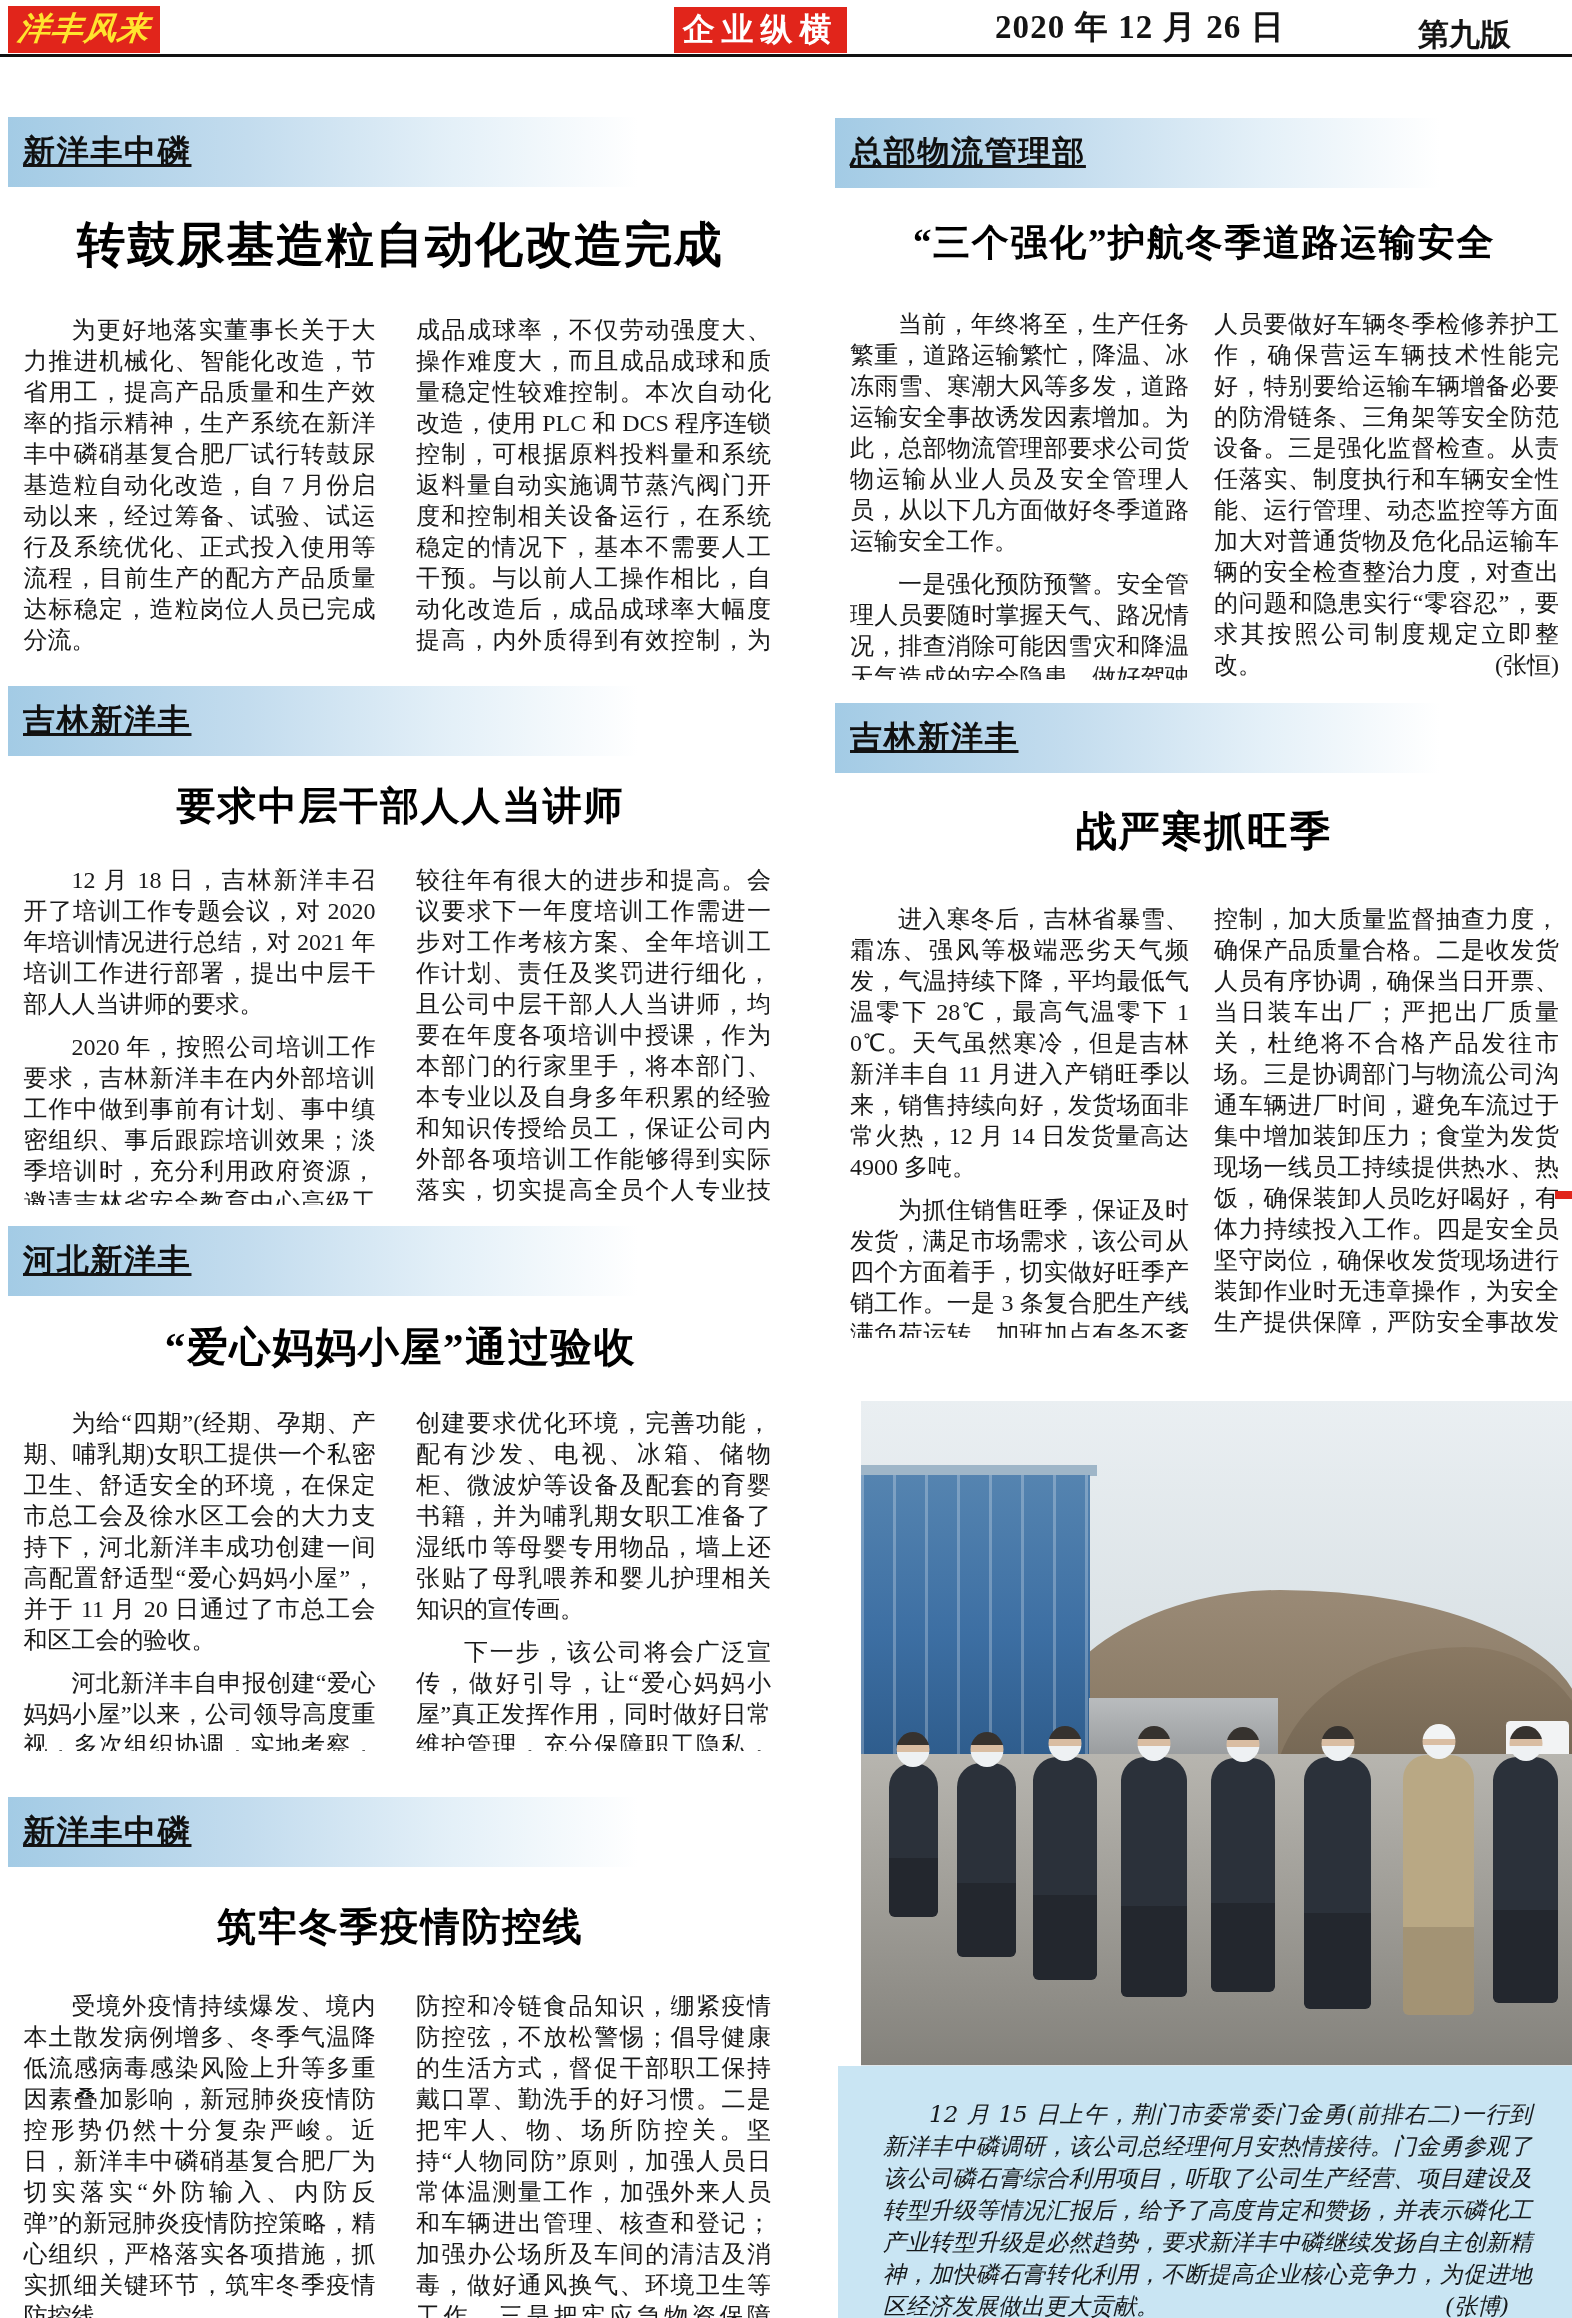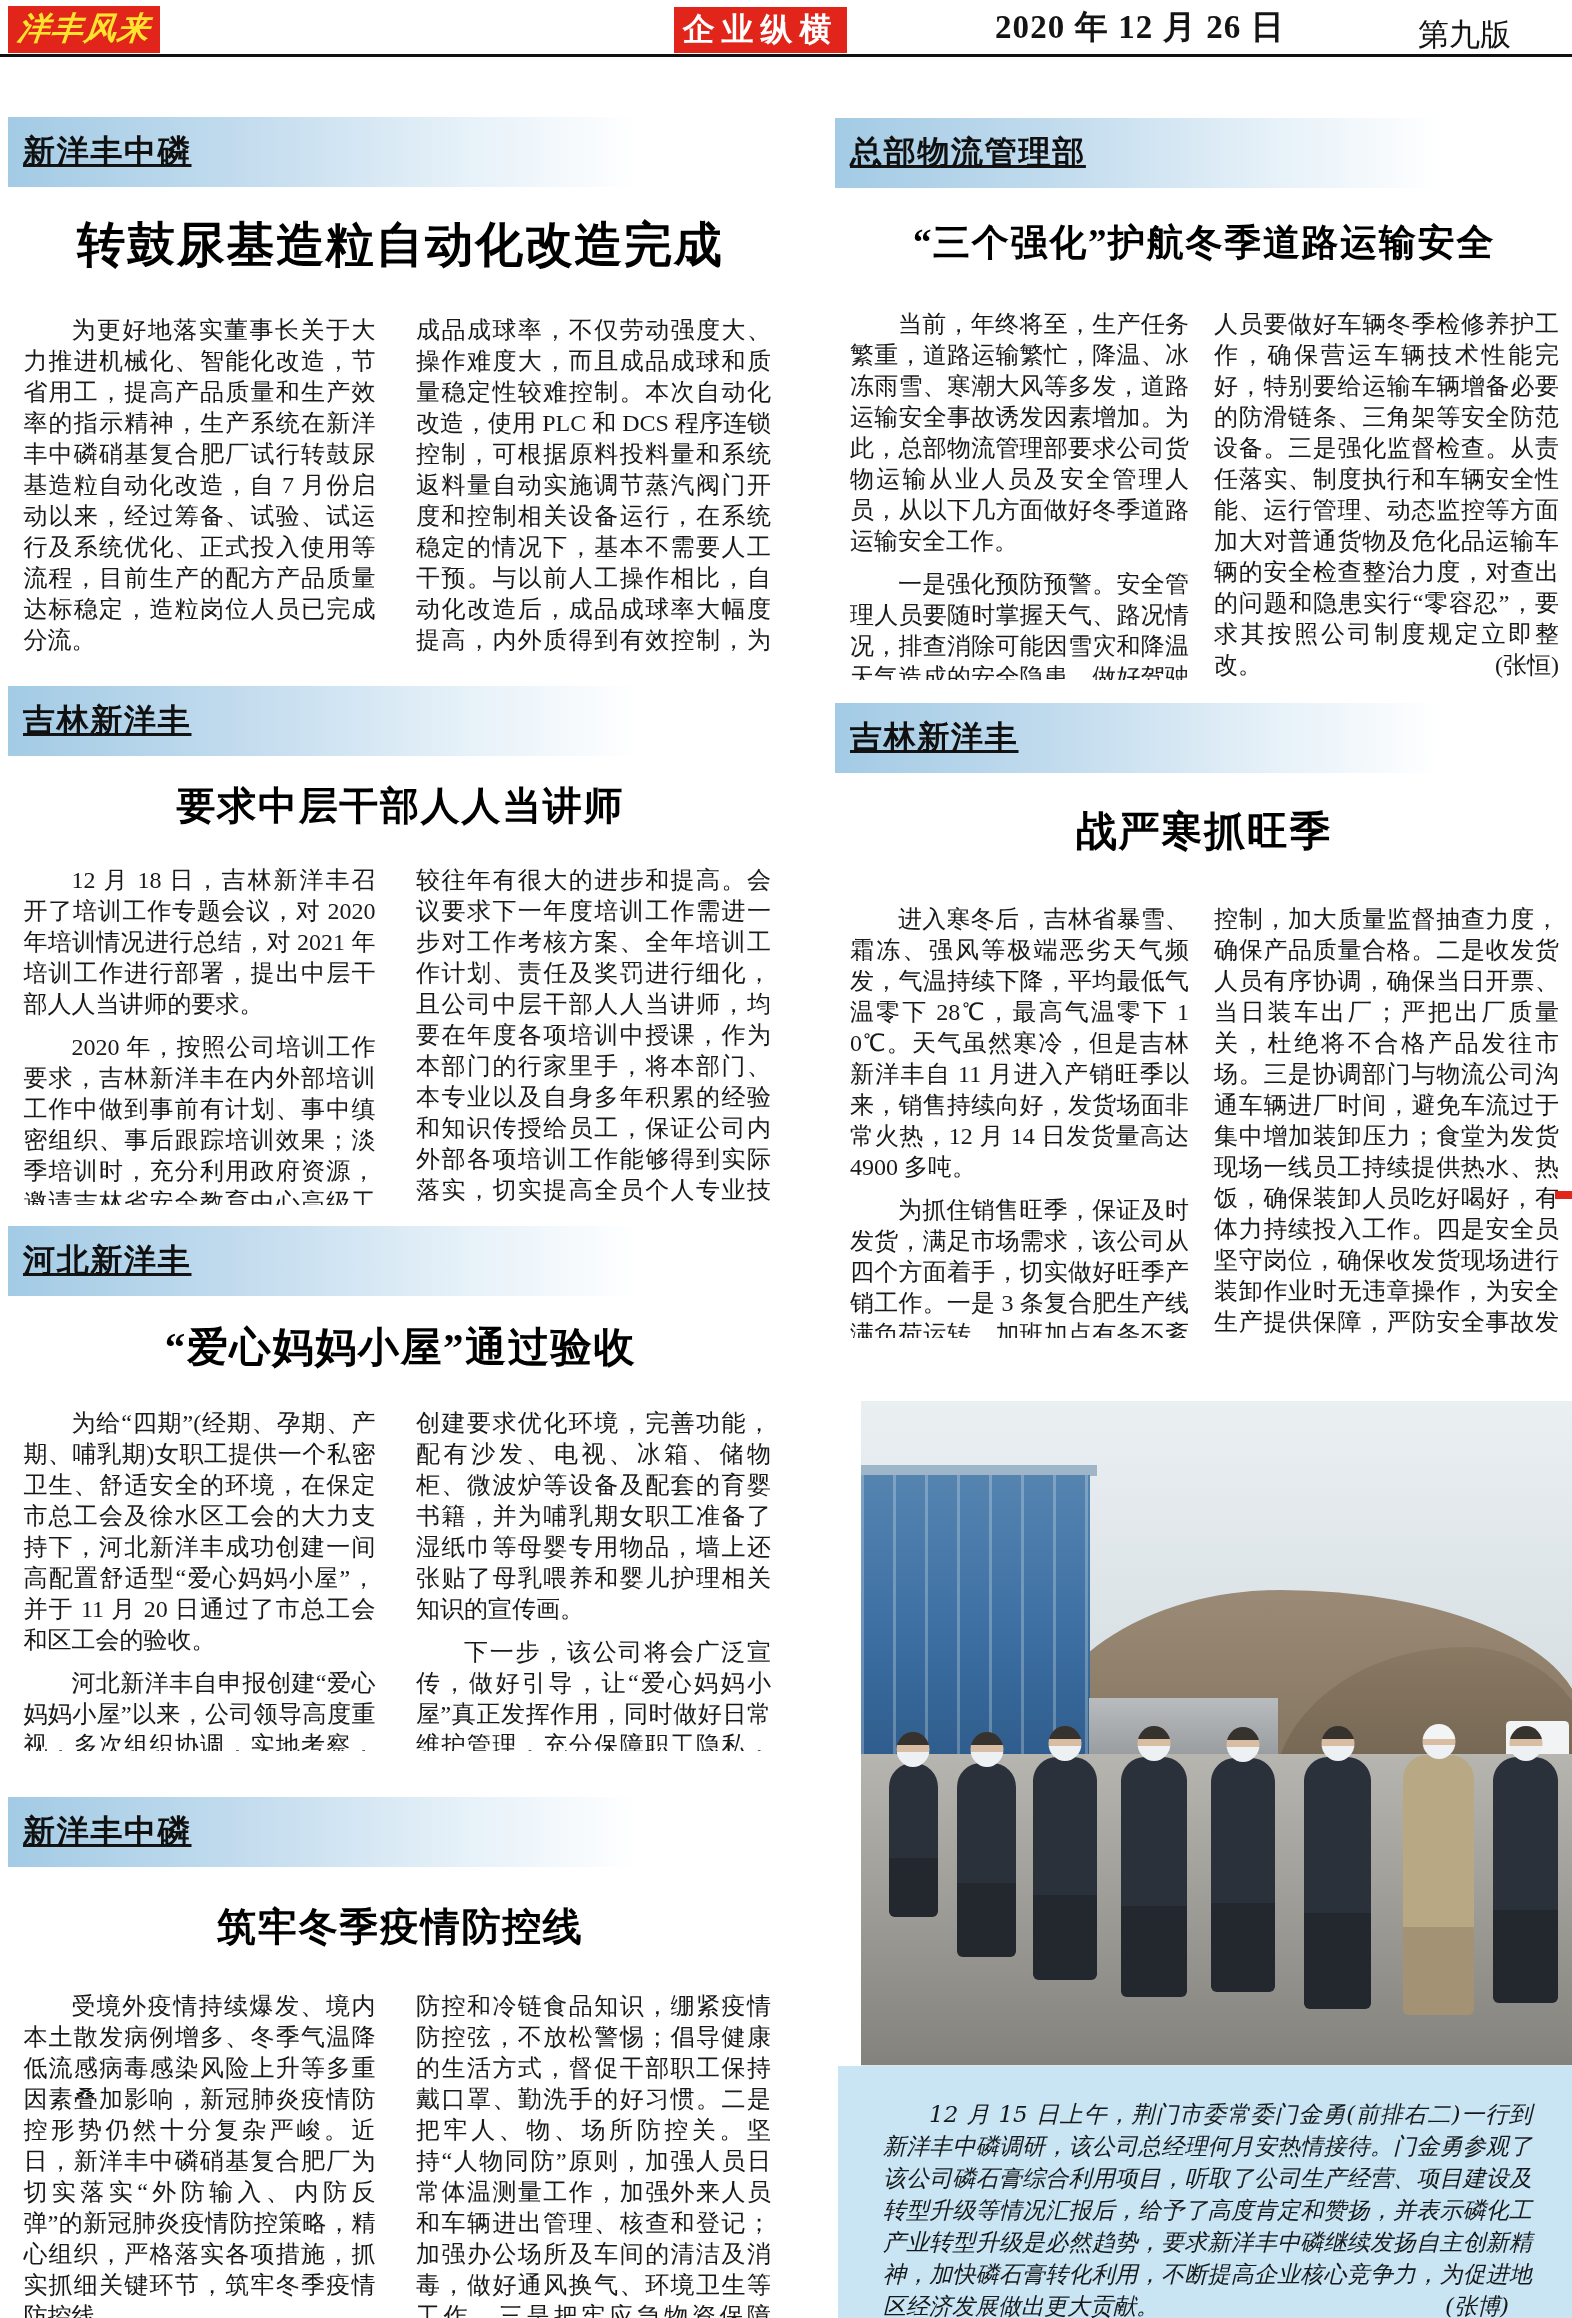--- a/index.html
+++ b/index.html
@@ -27,21 +27,21 @@
   .section-badge span {
     color:#ffffff; font-size:32px; font-weight:bold;
     font-family:"Liberation Sans", sans-serif; letter-spacing:6.9px;
   }
   .masthead-date {
     left:995px; top:5px; width:320px; height:40px;
     font-size:33px; font-weight:bold; letter-spacing:1.1px;
   }
   .masthead-edition {
     left:1418px; top:13.7px; width:114px; height:40px;
-    font-size:31px; font-weight:normal;
+    font-size:31px; font-weight:bold;
   }
   .header-rule { left:0; top:54px; width:1573px; height:3.4px; background:#111; }
 
   
   .label-bar {
     height:70px; display:flex; align-items:center;
     background:linear-gradient(90deg,#a3cbe5 0%,#c3dcee 35%,#e4f0f8 65%,#ffffff 92%);
     text-decoration:underline;
   }
   .label-bar span {

